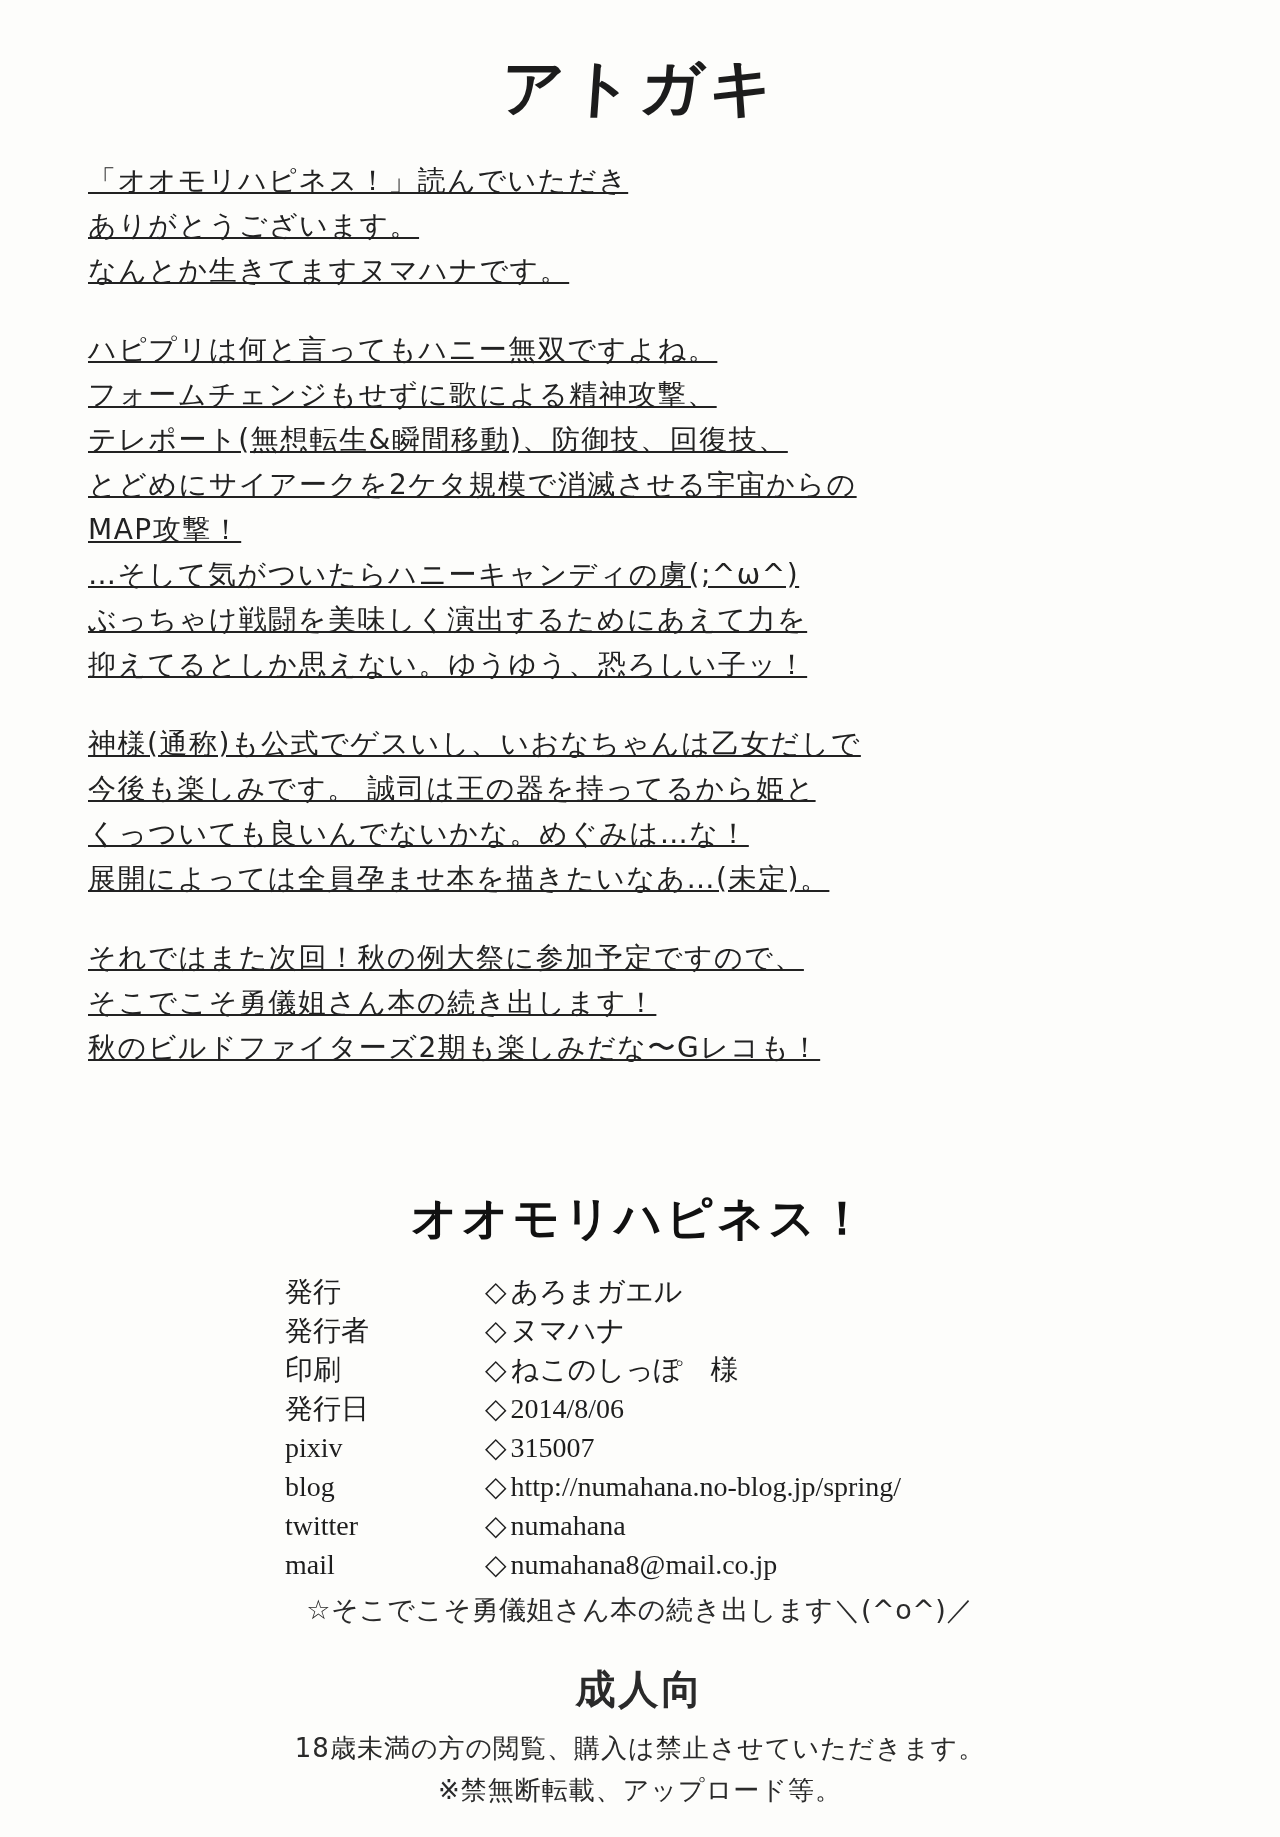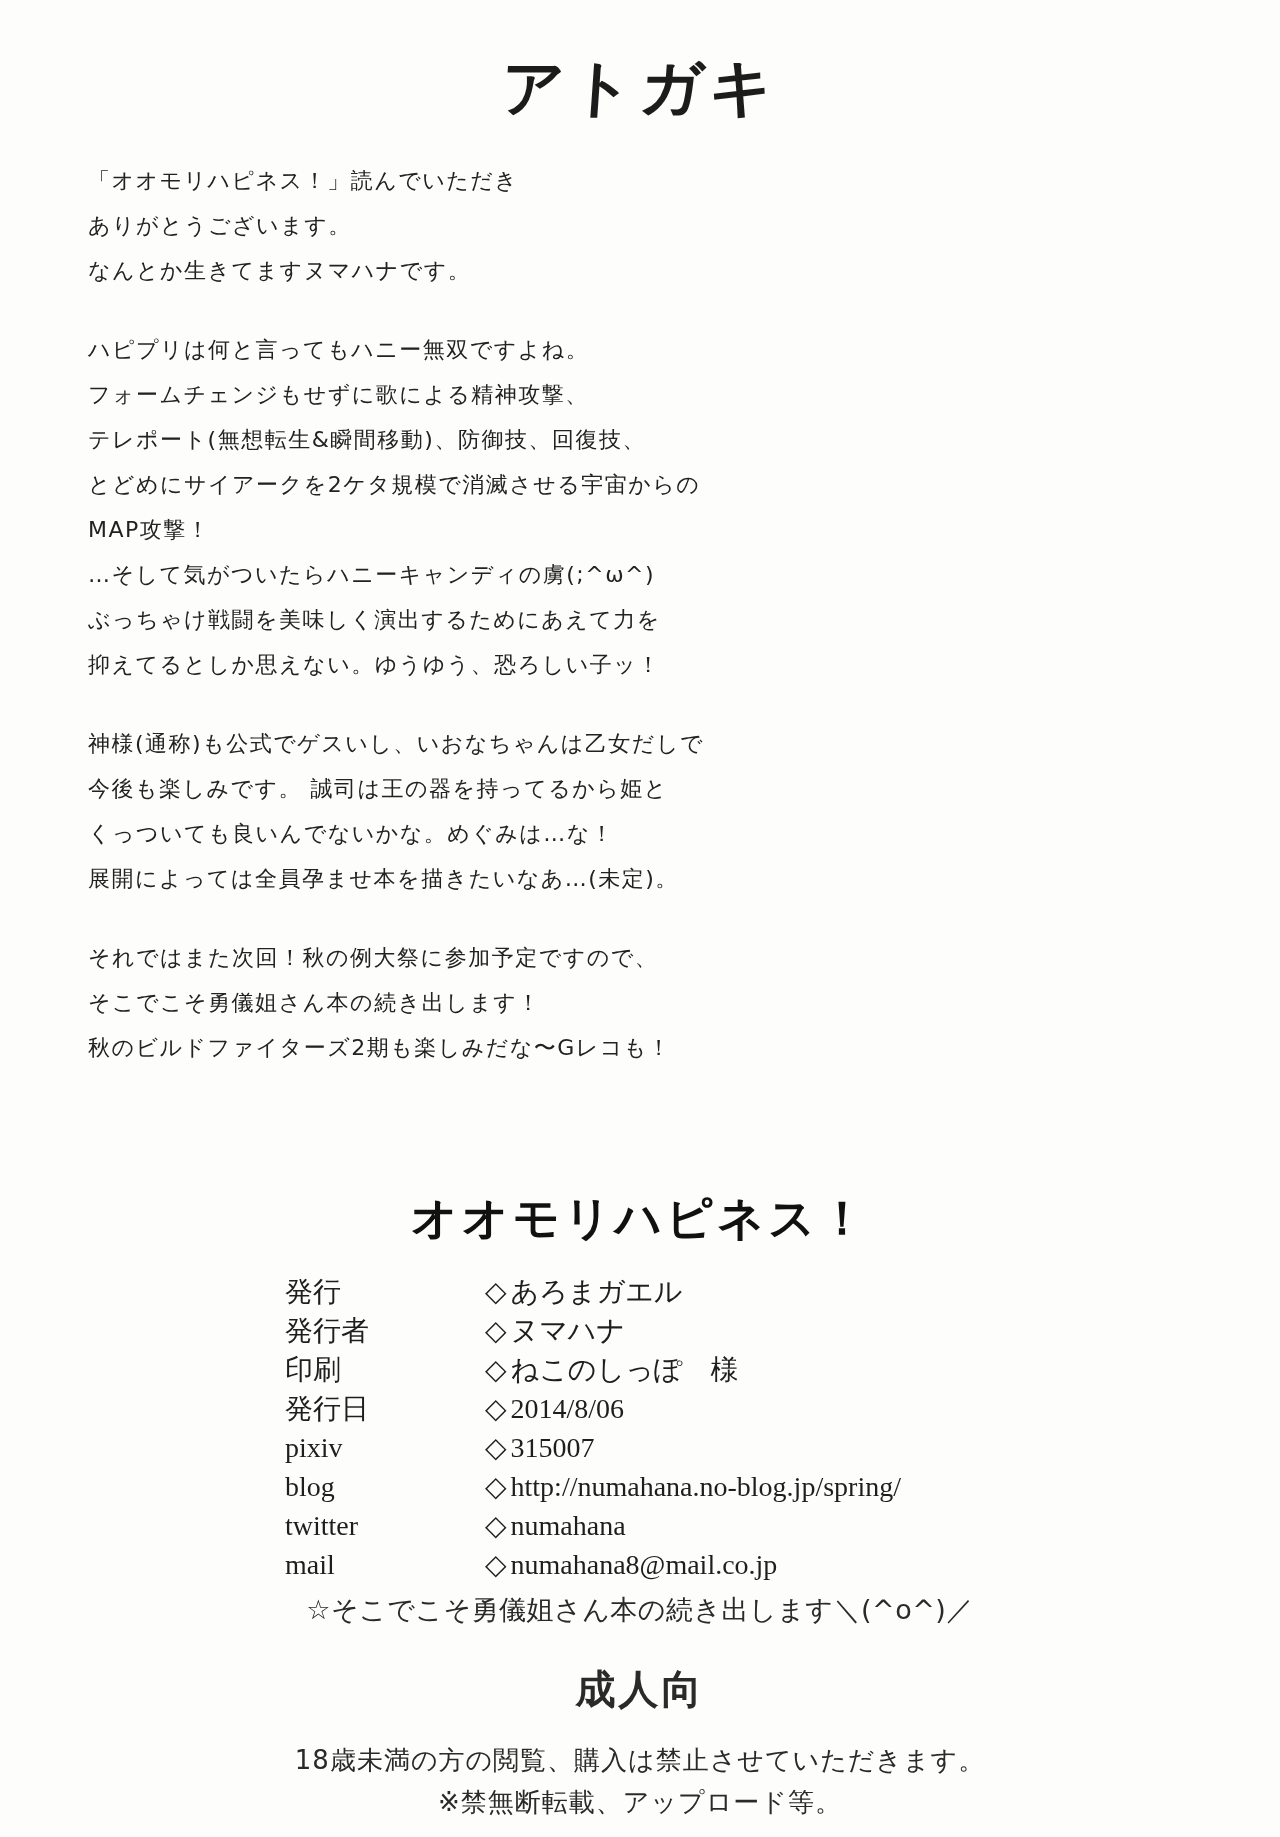--- a/index.html
+++ b/index.html
@@ -32,25 +32,26 @@
     letter-spacing: 6px;
     color: #1c1c1c;
     transform: skewX(-4deg);
   }
   
   .body-text {
     position: absolute;
     left: 88px;
     top: 158px;
     width: 1110px;
-    font-size: 22px;
+    font-size: 28px;
     line-height: 45px;
     color: #222;
     letter-spacing: 1.5px;
     font-family: "DejaVu Sans", sans-serif;
+    text-decoration: underline;
   }
   .para { margin: 0 0 34px 0; white-space: pre-wrap; }
   .para:last-child { margin-bottom: 0; }
 
   
   .colophon {
     position: absolute;
     left: 0; right: 0;
     top: 1188px;
   }
@@ -99,21 +100,21 @@
   .adult-label {
     text-align: center;
     font-family: "Liberation Serif", serif;
     font-size: 40px;
     font-weight: bold;
     margin-top: 34px;
     letter-spacing: 3px;
   }
   .notices {
     text-align: center;
-    margin-top: 22px;
+    margin-top: 10px;
     font-size: 26px;
     line-height: 42px;
     letter-spacing: 1px;
   }
   .notice-line { display: block; }
 </style>
 </head>
 <body>
 
 <div class="page">

